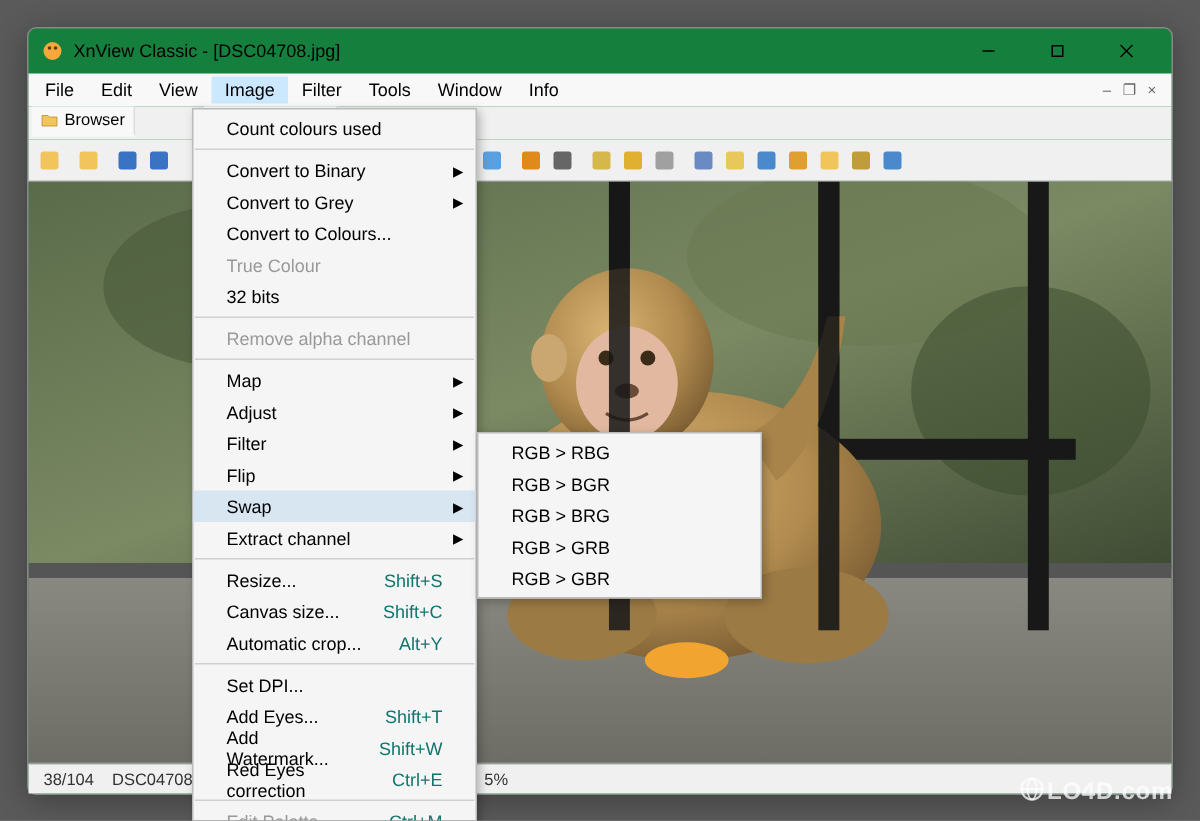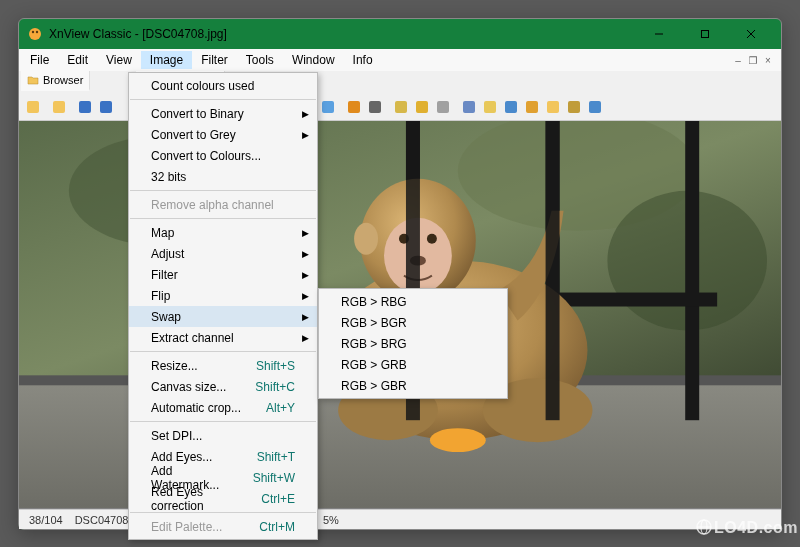--- a/index.html
+++ b/index.html
@@ -36,21 +36,21 @@
 .status-seg { padding: 0 6px; }
 
 .dropdown { position: absolute; background: #f5f5f5; border: 1px solid #bbb; box-shadow: 2px 2px 6px rgba(0,0,0,0.25); font-size: 12px; padding: 2px 0; z-index: 100; min-width: 190px; }
 .dd-item { height: 21px; display: flex; align-items: center; padding: 0 22px 0 22px; cursor: pointer; position: relative; }
 .dd-item:hover, .dd-item.hovered { background: #d8e6f2; }
 .dd-item.disabled { color: #999; cursor: default; }
 .dd-shortcut { margin-left: auto; padding-left: 20px; color: #0f766e; }
 .dd-sep { height: 1px; background: #d0d0d0; margin: 3px 1px; }
 .dd-arrow { position: absolute; right: 8px; font-size: 9px; }
 
-.watermark { position: absolute; right: 2px; bottom: 8px; color: rgba(255,255,255,0.75); font-size: 16px; font-weight: 600; letter-spacing: 0.5px; font-family: Arial, sans-serif; }
+.watermark { position: absolute; right: 18px; bottom: 8px; color: rgba(255,255,255,0.75); font-size: 16px; font-weight: 600; letter-spacing: 0.5px; font-family: Arial, sans-serif; }
 .watermark .globe { display:inline-block; vertical-align:middle; margin-right:2px;}
 </style>
 </head>
 <body>
 
 <div class="window">
 
   <div class="titlebar">
     <span class="titlebar-icon">
       <svg viewBox="0 0 16 16">
@@ -323,20 +323,23 @@
       <span>Convert to Binary</span>
       <span class="dd-arrow">▶</span>
     </div>
     <div class="dd-item">
       <span>Convert to Grey</span>
       <span class="dd-arrow">▶</span>
     </div>
     <div class="dd-item">
       <span>Convert to Colours...</span>
     </div>
+    <div class="dd-item disabled">
+      <span>True Colour</span>
+    </div>
     <div class="dd-item">
       <span>32 bits</span>
     </div>
     <div class="dd-sep"></div>
     <div class="dd-item disabled">
       <span>Remove alpha channel</span>
     </div>
     <div class="dd-sep"></div>
     <div class="dd-item">
       <span>Map</span>

